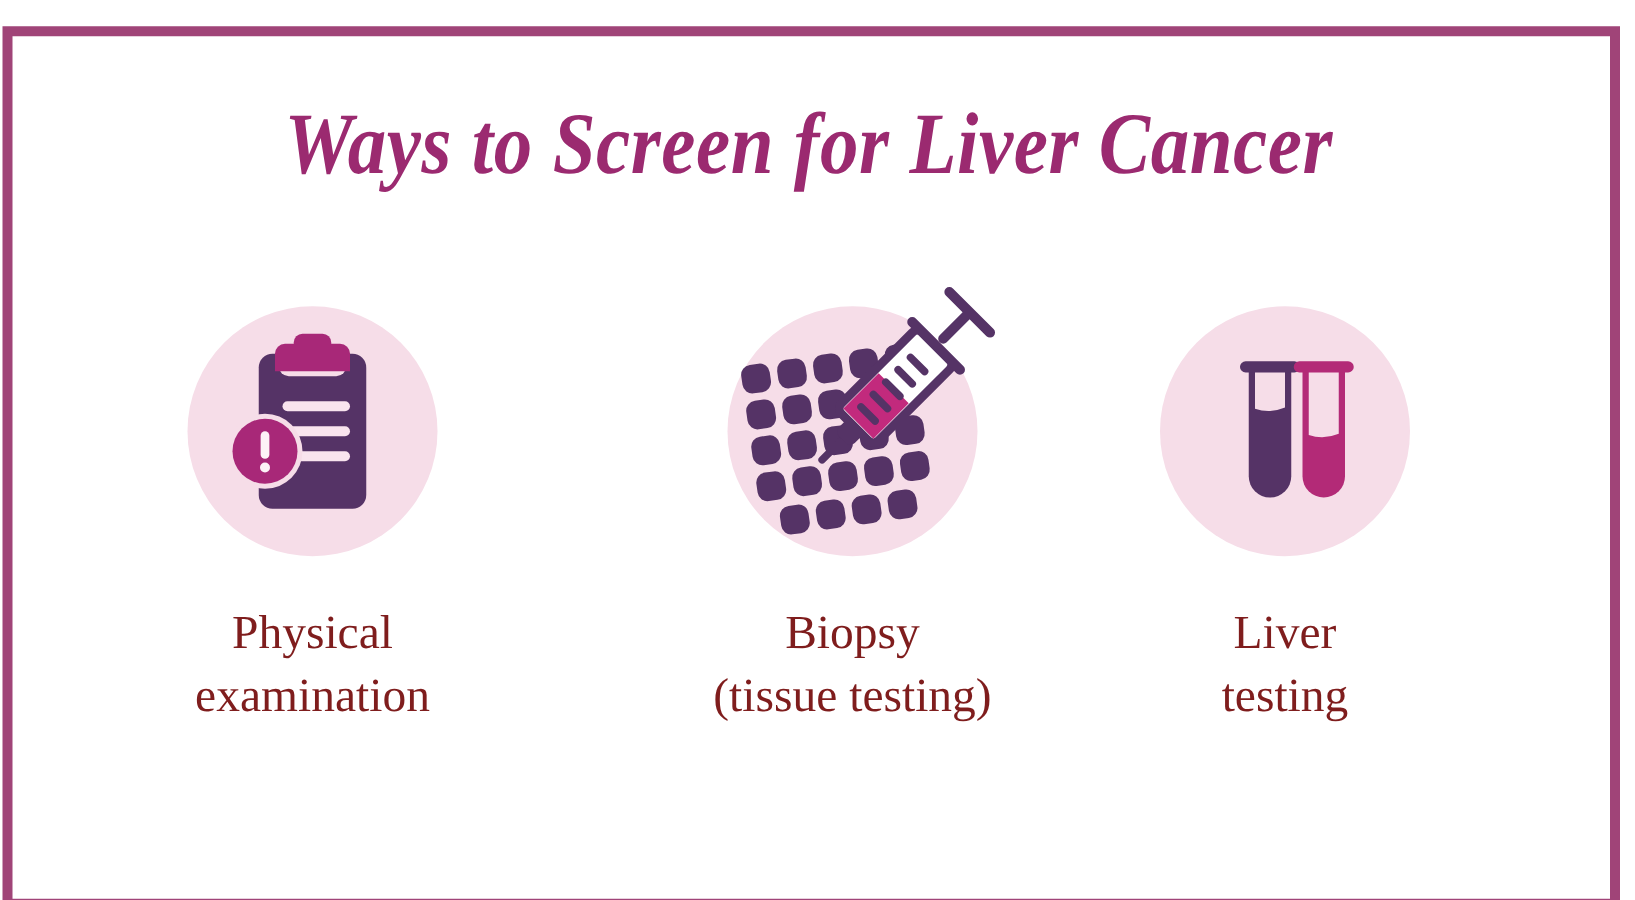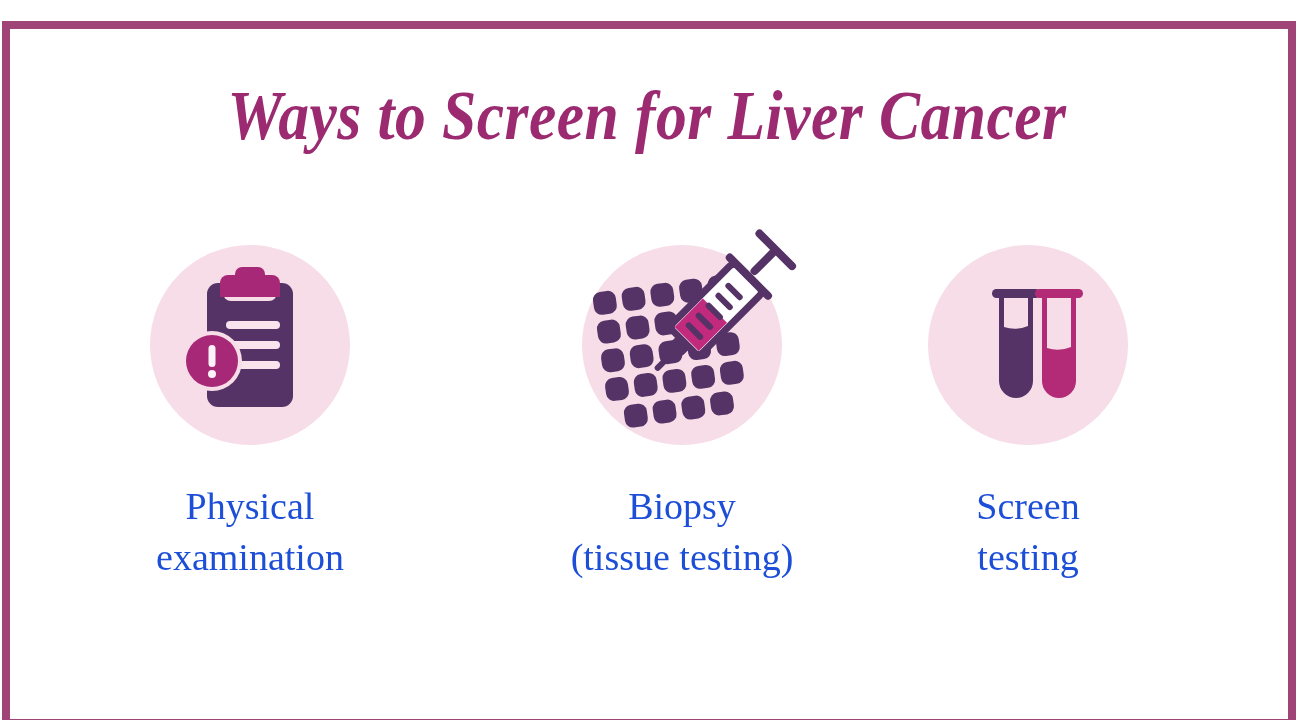--- a/index.html
+++ b/index.html
@@ -86,21 +86,21 @@
     width: 200px;
     height: 200px;
     overflow: visible;
   }
 
   .card-label {
     margin-top: 36px;
     font-family: "Liberation Serif", "DejaVu Serif", serif;
     font-size: 38px;
     line-height: 51px;
-    color: #1d4ed8;
+    color: #7f1d1d;
     white-space: pre-line;
   }
 </style>
 </head>
 <body>
 
 <div id="slide">
 
   <div id="frame"></div>
 
@@ -206,18 +206,18 @@
 
           <path d="M71 50 h34 v86 a17 17 0 0 1 -34 0 z" fill="#553366"></path>
           <path d="M76 52 h24 v29 q-12 5 -24 1 z" fill="#f6dde8"></path>
           <rect x="64" y="44" width="48" height="9" rx="4.5" fill="#553366"></rect>
 
           <path d="M114 50 h34 v86 a17 17 0 0 1 -34 0 z" fill="#b32a77"></path>
           <path d="M119 52 h24 v50 q-12 5 -24 1 z" fill="#f6dde8"></path>
           <rect x="107" y="44" width="48" height="9" rx="4.5" fill="#b32a77"></rect>
         </svg>
       </div>
-      <div class="card-label">Screen
+      <div class="card-label">Liver
 testing</div>
     </div>
 
   </div>
 </div>
 
 </body></html>

